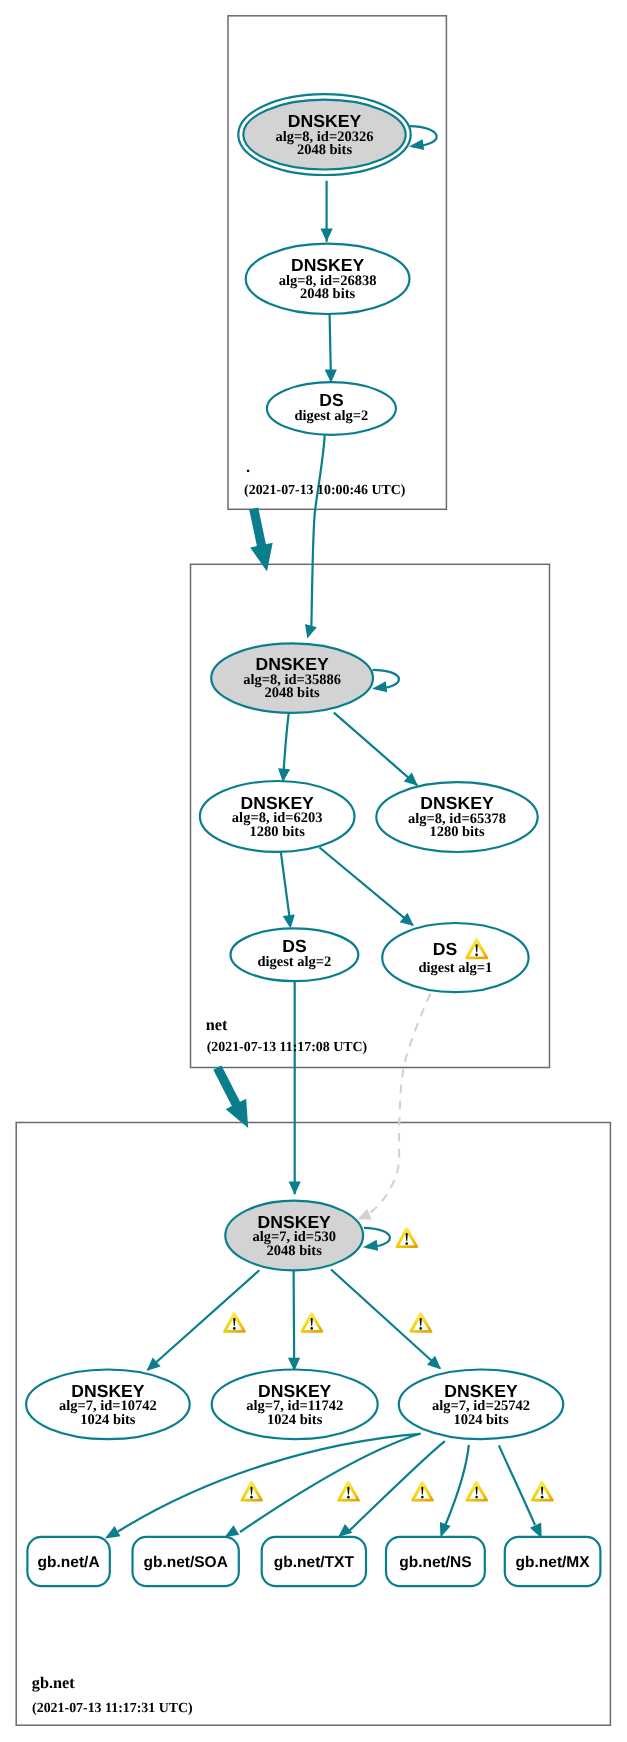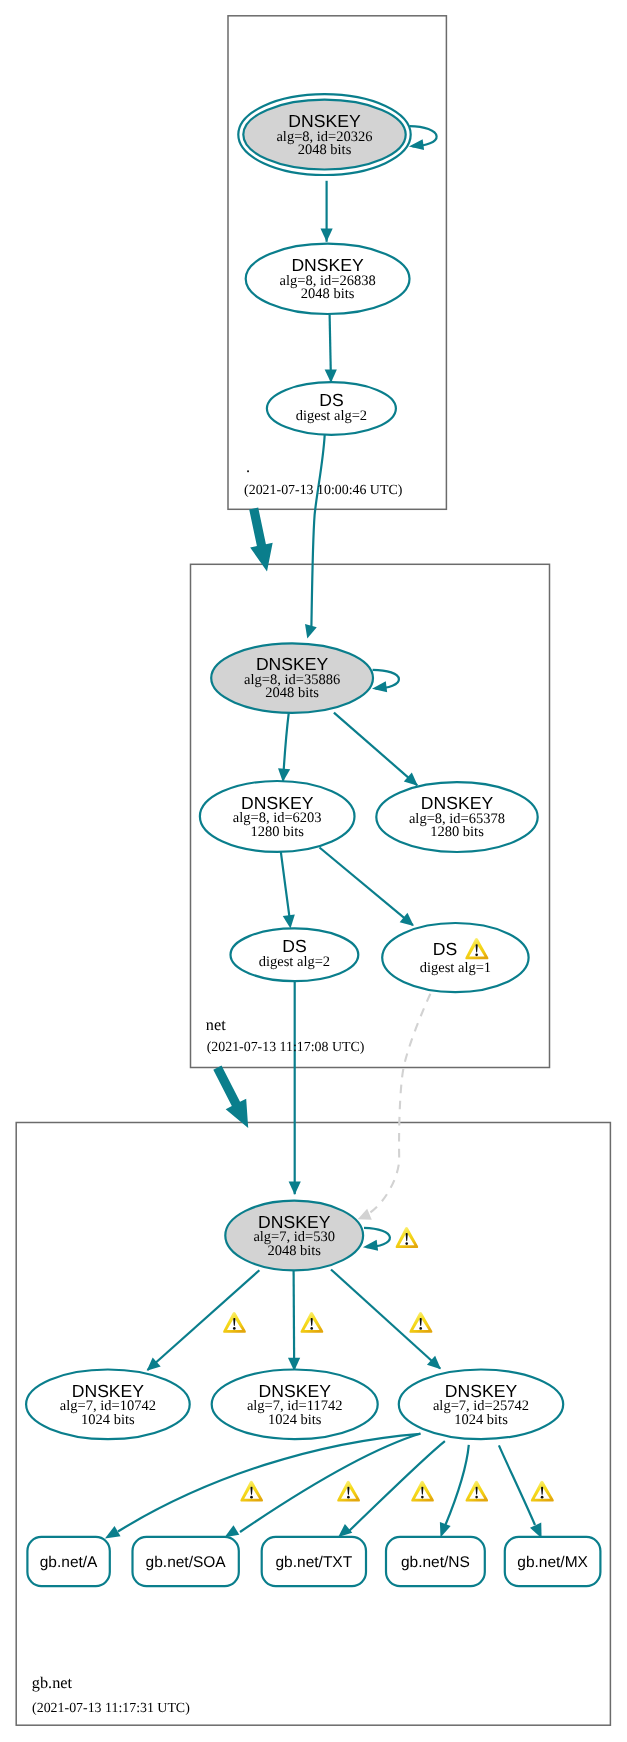--- a/index.html
+++ b/index.html
@@ -1,20 +1,20 @@
 <!DOCTYPE html>
 <html><head>
 <meta charset="utf-8">
 <title>DNSSEC authentication chain</title>
 <style>
   html,body{margin:0;padding:0;background:#ffffff;}
   body{width:627px;height:1742px;overflow:hidden;font-family:"Liberation Sans",sans-serif;
        -webkit-font-smoothing:antialiased;text-rendering:geometricPrecision;}
   text{-webkit-font-smoothing:antialiased;}
-  #canvas{position:relative;width:627px;height:1742px;}
+  #canvas{position:relative;width:627px;height:1742px;font-weight:bold;}
   svg#graph{display:block;position:absolute;left:0;top:0;}
   .zbox{fill:none;stroke:#6b6b6b;stroke-width:1.5;}
   .nshape{stroke:#0a7e8c;stroke-width:2.2;}
   .nfill-white{fill:#ffffff;}
   .nfill-secure{fill:#d3d3d3;}
   .nfill-none{fill:none;}
   .edge{fill:none;stroke:#0a7e8c;stroke-width:2.2;stroke-linecap:butt;}
   .edge-thick{fill:#0a7e8c;stroke:none;}
   .edge-head{fill:#0a7e8c;stroke:none;}
   .edge-dashed{fill:none;stroke:#d2d2d2;stroke-width:2.1;stroke-dasharray:8.6,7.4;}

